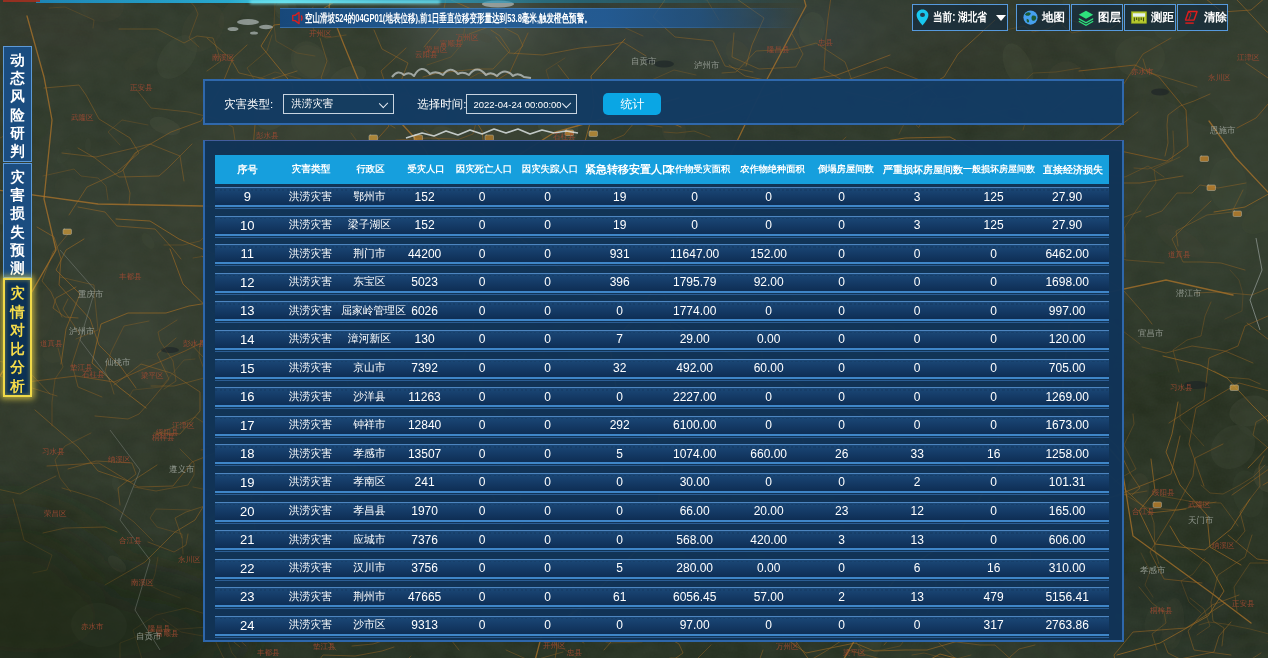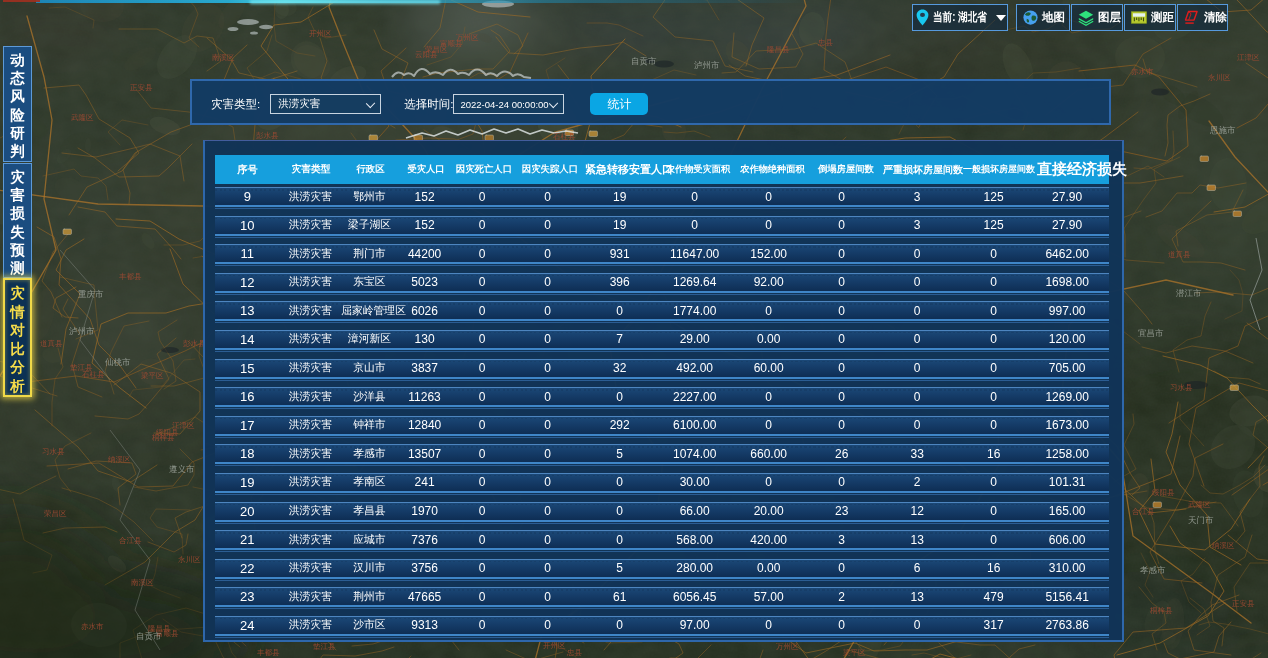--- a/index.html
+++ b/index.html
@@ -37,21 +37,21 @@
 
 .tab{position:absolute;left:3px;width:29px;box-sizing:border-box;
  background:#1b4d80;border:1.5px solid #5d9ad8;color:#fff;font-size:14.5px;font-weight:bold;
  text-align:center;line-height:18.2px;padding-top:4px;}
 .tab span{display:block;}
 #tab1{top:46px;height:116px;}
 #tab2{top:163px;height:115px;}
 #tab3{top:278px;height:119px;background:#0c3154;border:2px solid #f0d948;color:#f5dc4a;
  box-shadow:0 0 6px 2px rgba(240,217,72,0.7), inset 0 0 4px rgba(240,217,72,0.45);line-height:18.6px;}
 
-#filterpanel{position:absolute;left:190px;top:79px;width:921px;height:46px;box-sizing:border-box;
+#filterpanel{position:absolute;left:203px;top:79px;width:921px;height:46px;box-sizing:border-box;
  background:rgba(19,59,99,0.97);border:2px solid rgba(48,106,176,0.95);
  display:flex;align-items:center;color:#fff;font-size:12.5px;padding-top:4px;}
 #filterpanel .lab1{margin-left:19px;font-size:11.5px;}
 .sel{box-sizing:border-box;height:20px;border:1px solid #c8d4e0;background:#153d60;color:#fff;
  display:flex;align-items:center;font-size:10.5px;position:relative;white-space:nowrap;}
 .sel .sv{position:absolute;right:6px;top:5px;width:6px;height:6px;border-left:1.5px solid #e8eef5;border-bottom:1.5px solid #e8eef5;transform:rotate(-45deg) scale(1,0.9);}
 #sel1{width:111px;margin-left:10px;padding-left:7px;}
 #sel2{width:111px;margin-left:0px;padding-left:6px;font-size:9.5px;letter-spacing:0px;}
 #filterpanel .lab2{margin-left:23px;font-size:11.5px;}
 #statbtn{margin-left:26px;width:58px;height:22px;background:#0aa6e4;border-radius:5px;
@@ -638,20 +638,27 @@
 <text x="1138" y="336" font-size="8.5" fill="#b2b8b0" opacity="0.72">宜昌市</text>
 <text x="1210" y="133" font-size="8.5" fill="#b2b8b0" opacity="0.72">恩施市</text>
 <text x="694" y="68" font-size="8.5" fill="#b2b8b0" opacity="0.72">泸州市</text>
 <text x="631" y="64" font-size="8.5" fill="#b2b8b0" opacity="0.72">自贡市</text>
 </g>
 </svg>
 <div id="topglow"></div>
 <div id="topglow2"></div>
 <div id="topred"></div>
 
+<div id="alert">
+      <svg width="12" height="14" viewBox="0 0 13 14">
+        <path d="M7.6 0.9 L7.6 13.1 L3.4 9.8 L0.8 9.8 L0.8 4.2 L3.4 4.2 Z" fill="none" stroke="#d42020" stroke-width="1.5" stroke-linejoin="round"></path>
+        <path d="M10 4.2 Q11.8 7 10 9.8" fill="none" stroke="#d42020" stroke-width="1.4"></path>
+      </svg>
+      <span class="atx">空山滑坡524的04GP01(地表位移),前1日垂直位移变形量达到53.8毫米,触发橙色预警。</span>
+    </div>
 <div id="curbox">
       <span class="pin"><svg width="13" height="17" viewBox="0 0 13 17">
           <path d="M6.5 0.4 C3.0 0.4 0.6 2.9 0.6 6.1 C0.6 9.8 4.8 14.6 6.5 16.4 C8.2 14.6 12.4 9.8 12.4 6.1 C12.4 2.9 10.0 0.4 6.5 0.4 Z" fill="#18c8f0"></path>
           <ellipse cx="6.5" cy="5.9" rx="2.5" ry="2.1" fill="#243c50"></ellipse>
         </svg></span>
       <span class="txt">当前: 湖北省</span>
       <span class="tri"></span>
     </div>
 <div id="mapbtns">
  <div class="mbtn" style="width:54px">
@@ -731,21 +738,21 @@
           <div class="th" style="width:6.376%;font-size:9.4px">行政区</div>
           <div class="th" style="width:6.040%;font-size:9.3px">受灾人口</div>
           <div class="th" style="width:6.935%;font-size:9.4px">因灾死亡人口</div>
           <div class="th" style="width:7.830%;font-size:9.4px">因灾失踪人口</div>
           <div class="th" style="width:8.389%;font-size:11px">紧急转移安置人口</div>
           <div class="th" style="width:8.501%;font-size:9.2px">农作物受灾面积</div>
           <div class="th" style="width:8.166%;font-size:9.2px">农作物绝种面积</div>
           <div class="th" style="width:8.277%;font-size:9.3px">倒塌房屋间数</div>
           <div class="th" style="width:8.725%;font-size:10px">严重损坏房屋间数</div>
           <div class="th" style="width:8.501%;font-size:9.0px">一般损坏房屋间数</div>
-          <div class="th" style="width:8.054%;font-size:15px">直接经济损失</div>
+          <div class="th" style="width:8.054%;font-size:10px">直接经济损失</div>
         </div>
 <div class="trow">
           <div class="trin">
             <div class="td tdnum" style="width:7.271%">9</div>
             <div class="td tdcn" style="width:6.935%">洪涝灾害</div>
             <div class="td tdcn" style="width:6.376%">鄂州市</div>
             <div class="td" style="width:6.040%">152</div>
             <div class="td" style="width:6.935%">0</div>
             <div class="td" style="width:7.830%">0</div>
             <div class="td" style="width:8.389%">19</div>
@@ -793,21 +800,21 @@
         </div>
 <div class="trow">
           <div class="trin">
             <div class="td tdnum" style="width:7.271%">12</div>
             <div class="td tdcn" style="width:6.935%">洪涝灾害</div>
             <div class="td tdcn" style="width:6.376%">东宝区</div>
             <div class="td" style="width:6.040%">5023</div>
             <div class="td" style="width:6.935%">0</div>
             <div class="td" style="width:7.830%">0</div>
             <div class="td" style="width:8.389%">396</div>
-            <div class="td" style="width:8.501%">1269.64</div>
+            <div class="td" style="width:8.501%">1795.79</div>
             <div class="td" style="width:8.166%">92.00</div>
             <div class="td" style="width:8.277%">0</div>
             <div class="td" style="width:8.725%">0</div>
             <div class="td" style="width:8.501%">0</div>
             <div class="td" style="width:8.054%">1698.00</div>
           </div>
         </div>
 <div class="trow">
           <div class="trin">
             <div class="td tdnum" style="width:7.271%">13</div>
@@ -840,21 +847,21 @@
             <div class="td" style="width:8.725%">0</div>
             <div class="td" style="width:8.501%">0</div>
             <div class="td" style="width:8.054%">120.00</div>
           </div>
         </div>
 <div class="trow">
           <div class="trin">
             <div class="td tdnum" style="width:7.271%">15</div>
             <div class="td tdcn" style="width:6.935%">洪涝灾害</div>
             <div class="td tdcn" style="width:6.376%">京山市</div>
-            <div class="td" style="width:6.040%">3837</div>
+            <div class="td" style="width:6.040%">7392</div>
             <div class="td" style="width:6.935%">0</div>
             <div class="td" style="width:7.830%">0</div>
             <div class="td" style="width:8.389%">32</div>
             <div class="td" style="width:8.501%">492.00</div>
             <div class="td" style="width:8.166%">60.00</div>
             <div class="td" style="width:8.277%">0</div>
             <div class="td" style="width:8.725%">0</div>
             <div class="td" style="width:8.501%">0</div>
             <div class="td" style="width:8.054%">705.00</div>
           </div>

